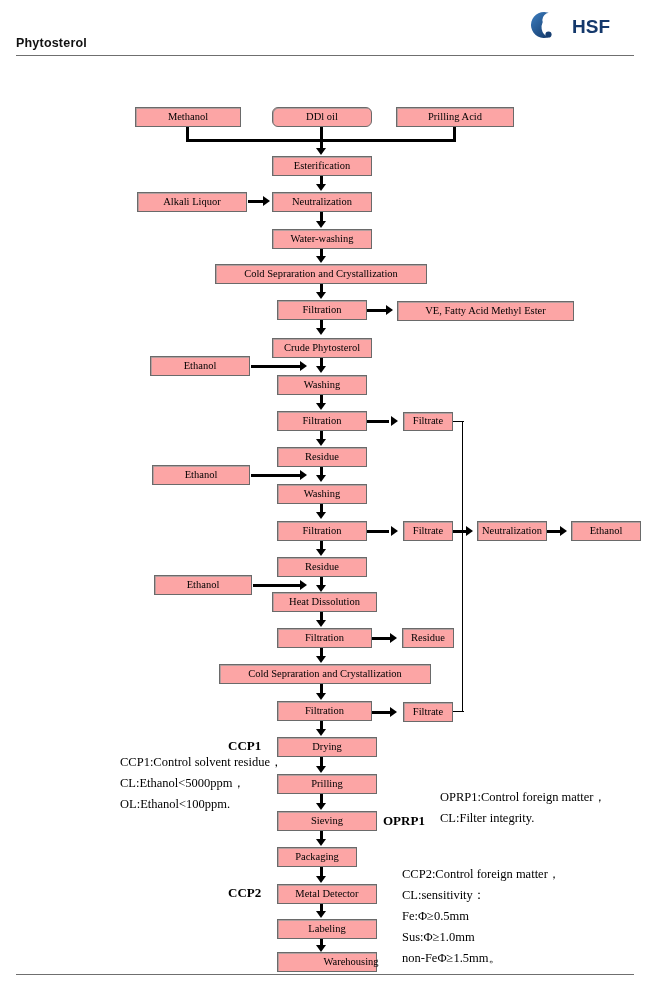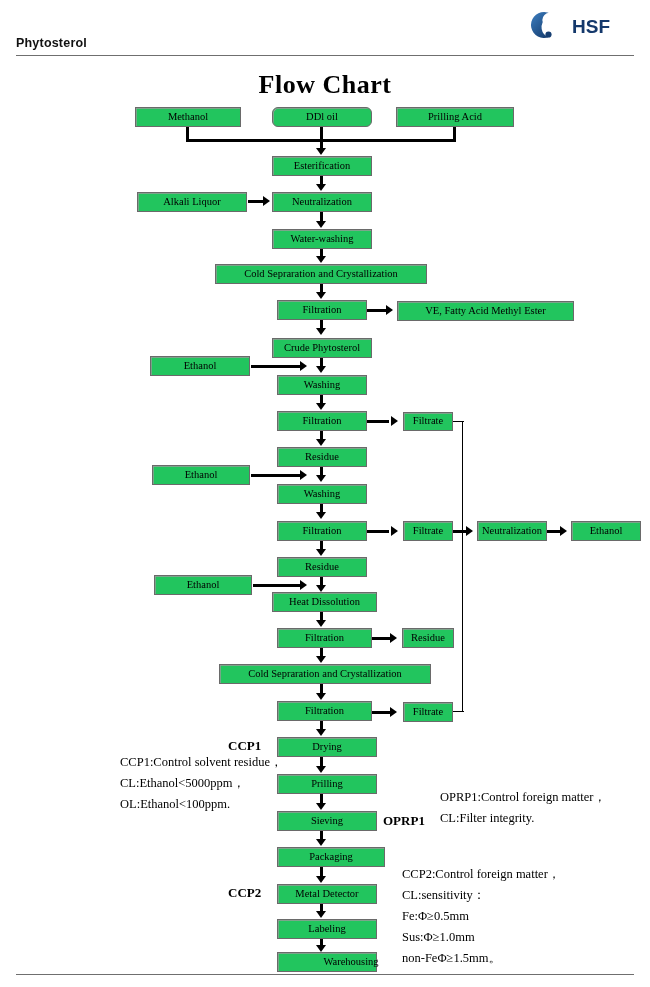--- a/index.html
+++ b/index.html
@@ -38,21 +38,21 @@
     font-family:"Liberation Serif", serif;
     font-weight:bold;font-size:26px;
     letter-spacing:.5px;
   }
 
   
   .bx{
     position:absolute;
     box-sizing:border-box;
     border:1px solid #6a6a6a;
-    background:#22c55e;
+    background:#fca5a5;
     font-size:10.5px;
     line-height:1;
     display:flex;align-items:center;justify-content:center;
     text-align:center;
     color:#000;
     white-space:nowrap;
     box-shadow:0.7px 0.7px 0 #9a9a9a inset;
   }
 
   
@@ -102,21 +102,20 @@
       <path d="M24 4 a13 13 0 1 0 5 25 a10 10 0 0 1 -3 -18 a9 9 0 0 1 9 -1 a13 13 0 0 0 -11 -6 z" fill="url(#lg)"></path>
       <circle cx="29.5" cy="12" r="7.2" fill="#ffffff"></circle>
       <path d="M30 8 a6.5 6.5 0 0 1 1 13 a5 5 0 0 0 -1 -13 z" fill="#1b4f8a"></path>
       <circle cx="28.5" cy="26.5" r="3.1" fill="#173f72"></circle>
       <text x="52" y="25" font-family="Liberation Sans, sans-serif" font-size="19" font-weight="bold" fill="#14386b">HSF</text>
     </svg>
   </div>
   <div class="hdr-title">Phytosterol</div>
   <div class="hdr-rule"></div>
 
-  <div class="chart-title">Flow  Chart</div>
 
   <div>
 
     <div class="vline" style="left:186px;top:127px;height:15px;"></div>
     <div class="vline" style="left:453px;top:127px;height:15px;"></div>
     <div class="hline" style="left:186px;top:139px;width:270px;"></div>
     <div class="vline" style="left:320px;top:127px;height:22px;"></div>
     <div class="arr-d" style="left:316px;top:148px;"></div>
 
     <div class="vline" style="left:320px;top:176px;height:9px;"></div>
@@ -314,21 +313,21 @@
       </div>
       <div class="bx" style="left: 277px; top: 737px; width: 100px; height: 20px;">
         <span>Drying</span>
       </div>
       <div class="bx" style="left: 277px; top: 774px; width: 100px; height: 20px;">
         <span>Prilling</span>
       </div>
       <div class="bx" style="left: 277px; top: 811px; width: 100px; height: 20px;">
         <span>Sieving</span>
       </div>
-      <div class="bx" style="left: 277px; top: 847px; width: 108px; height: 20px;">
+      <div class="bx" style="left: 277px; top: 847px; width: 80px; height: 20px;">
         <span>Packaging</span>
       </div>
       <div class="bx" style="left: 277px; top: 884px; width: 100px; height: 20px;">
         <span>Metal Detector</span>
       </div>
       <div class="bx" style="left: 277px; top: 919px; width: 100px; height: 20px;">
         <span>Labeling</span>
       </div>
       <div class="bx" style="left: 277px; top: 952px; width: 100px; height: 20px; padding-left: 48px;">
         <span>Warehousing</span>

